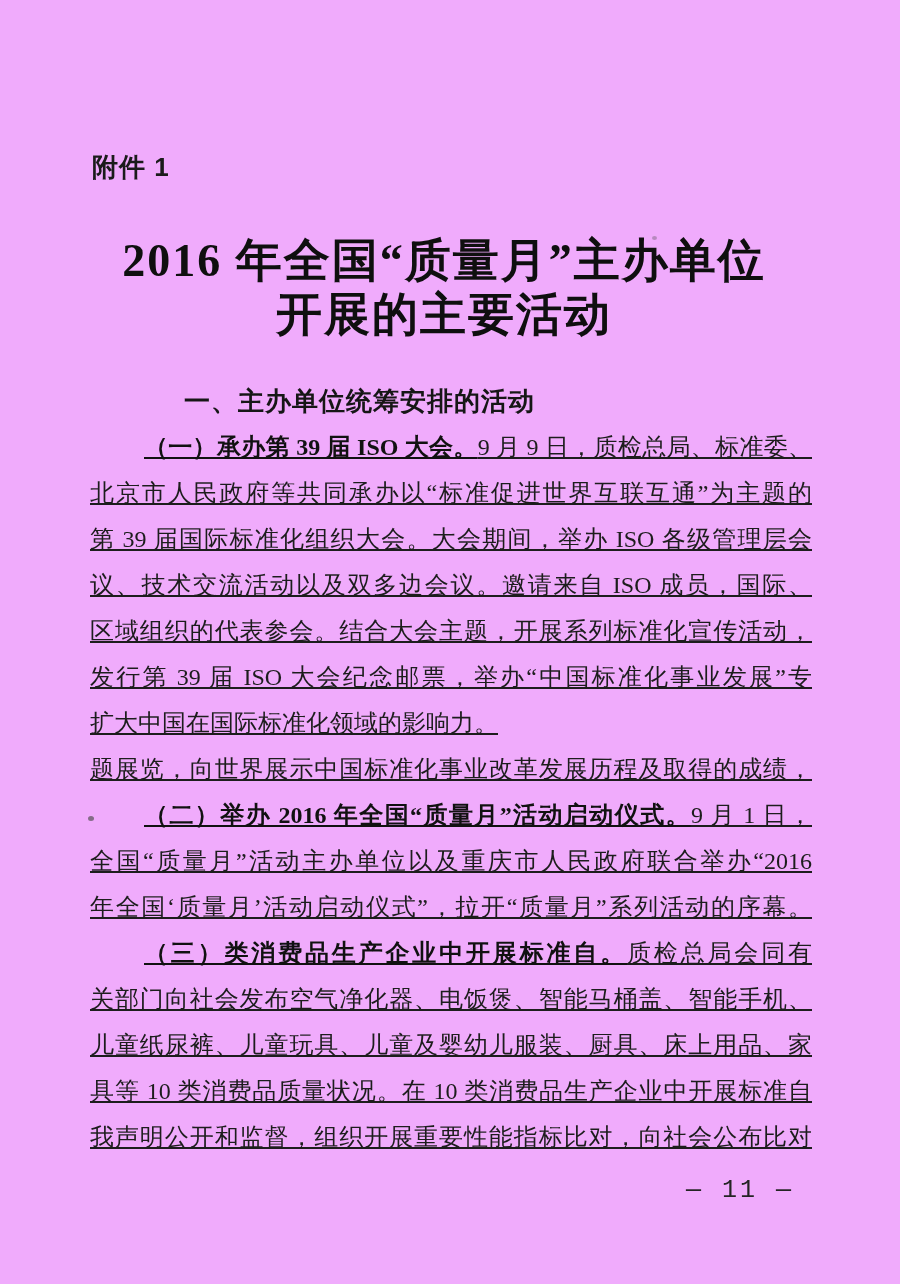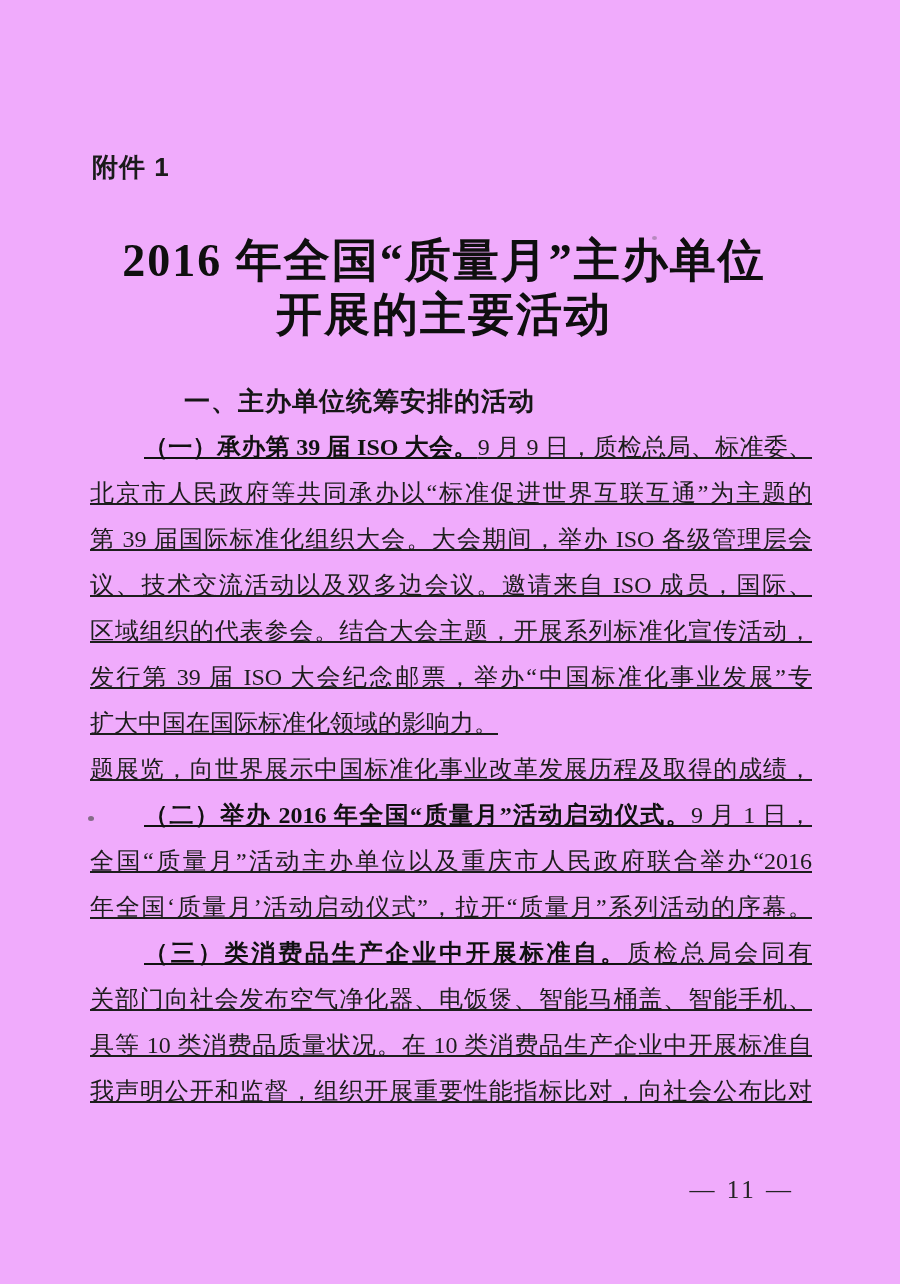--- a/index.html
+++ b/index.html
@@ -68,20 +68,21 @@
   .line.left { text-align: left; text-align-last: left; }
   .seg { color: #1d1d1d; text-decoration: underline; }
   .seg.bold { font-weight: bold; color: #111111; }
   .pageno {
     position: absolute;
     top: 1176px;
     right: 106px;
     font-size: 25px;
     letter-spacing: 3px;
     color: #242424;
+    font-family: Liberation Mono, monospace;
   }
   .speck {
     position: absolute;
     border-radius: 50%;
     background: #4a4a4a;
   }
   .speck.s1 { left: 88px; top: 816px; width: 6px; height: 5px; opacity: 0.65; }
   .speck.s2 { left: 652px; top: 236px; width: 5px; height: 4px; opacity: 0.35; }
 </style>
 </head>
@@ -105,20 +106,21 @@
       <div class="line"><span class="seg">议、技术交流活动以及双多边会议。邀请来自 ISO 成员，国际、</span></div>
       <div class="line"><span class="seg">区域组织的代表参会。结合大会主题，开展系列标准化宣传活动，</span></div>
       <div class="line"><span class="seg">发行第 39 届 ISO 大会纪念邮票，举办“中国标准化事业发展”专</span></div>
       <div class="line left"><span class="seg">扩大中国在国际标准化领域的影响力。</span></div>
       <div class="line"><span class="seg">题展览，向世界展示中国标准化事业改革发展历程及取得的成绩，</span></div>
       <div class="line indent"><span class="seg bold">（二）举办 2016 年全国“质量月”活动启动仪式。</span><span class="seg">9 月 1 日，</span></div>
       <div class="line"><span class="seg">全国“质量月”活动主办单位以及重庆市人民政府联合举办“2016</span></div>
       <div class="line"><span class="seg">年全国‘质量月’活动启动仪式”，拉开“质量月”系列活动的序幕。</span></div>
       <div class="line indent"><span class="seg bold">（三）类消费品生产企业中开展标准自。</span><span class="seg">质检总局会同有</span></div>
       <div class="line"><span class="seg">关部门向社会发布空气净化器、电饭煲、智能马桶盖、智能手机、</span></div>
+      <div class="line"><span class="seg">儿童纸尿裤、儿童玩具、儿童及婴幼儿服装、厨具、床上用品、家</span></div>
       <div class="line"><span class="seg">具等 10 类消费品质量状况。在 10 类消费品生产企业中开展标准自</span></div>
       <div class="line"><span class="seg">我声明公开和监督，组织开展重要性能指标比对，向社会公布比对</span></div>
     </div>
 
   <div class="pageno">— 11 —</div>
 
   <div class="speck s1"></div>
   <div class="speck s2"></div>
 
 </div>

